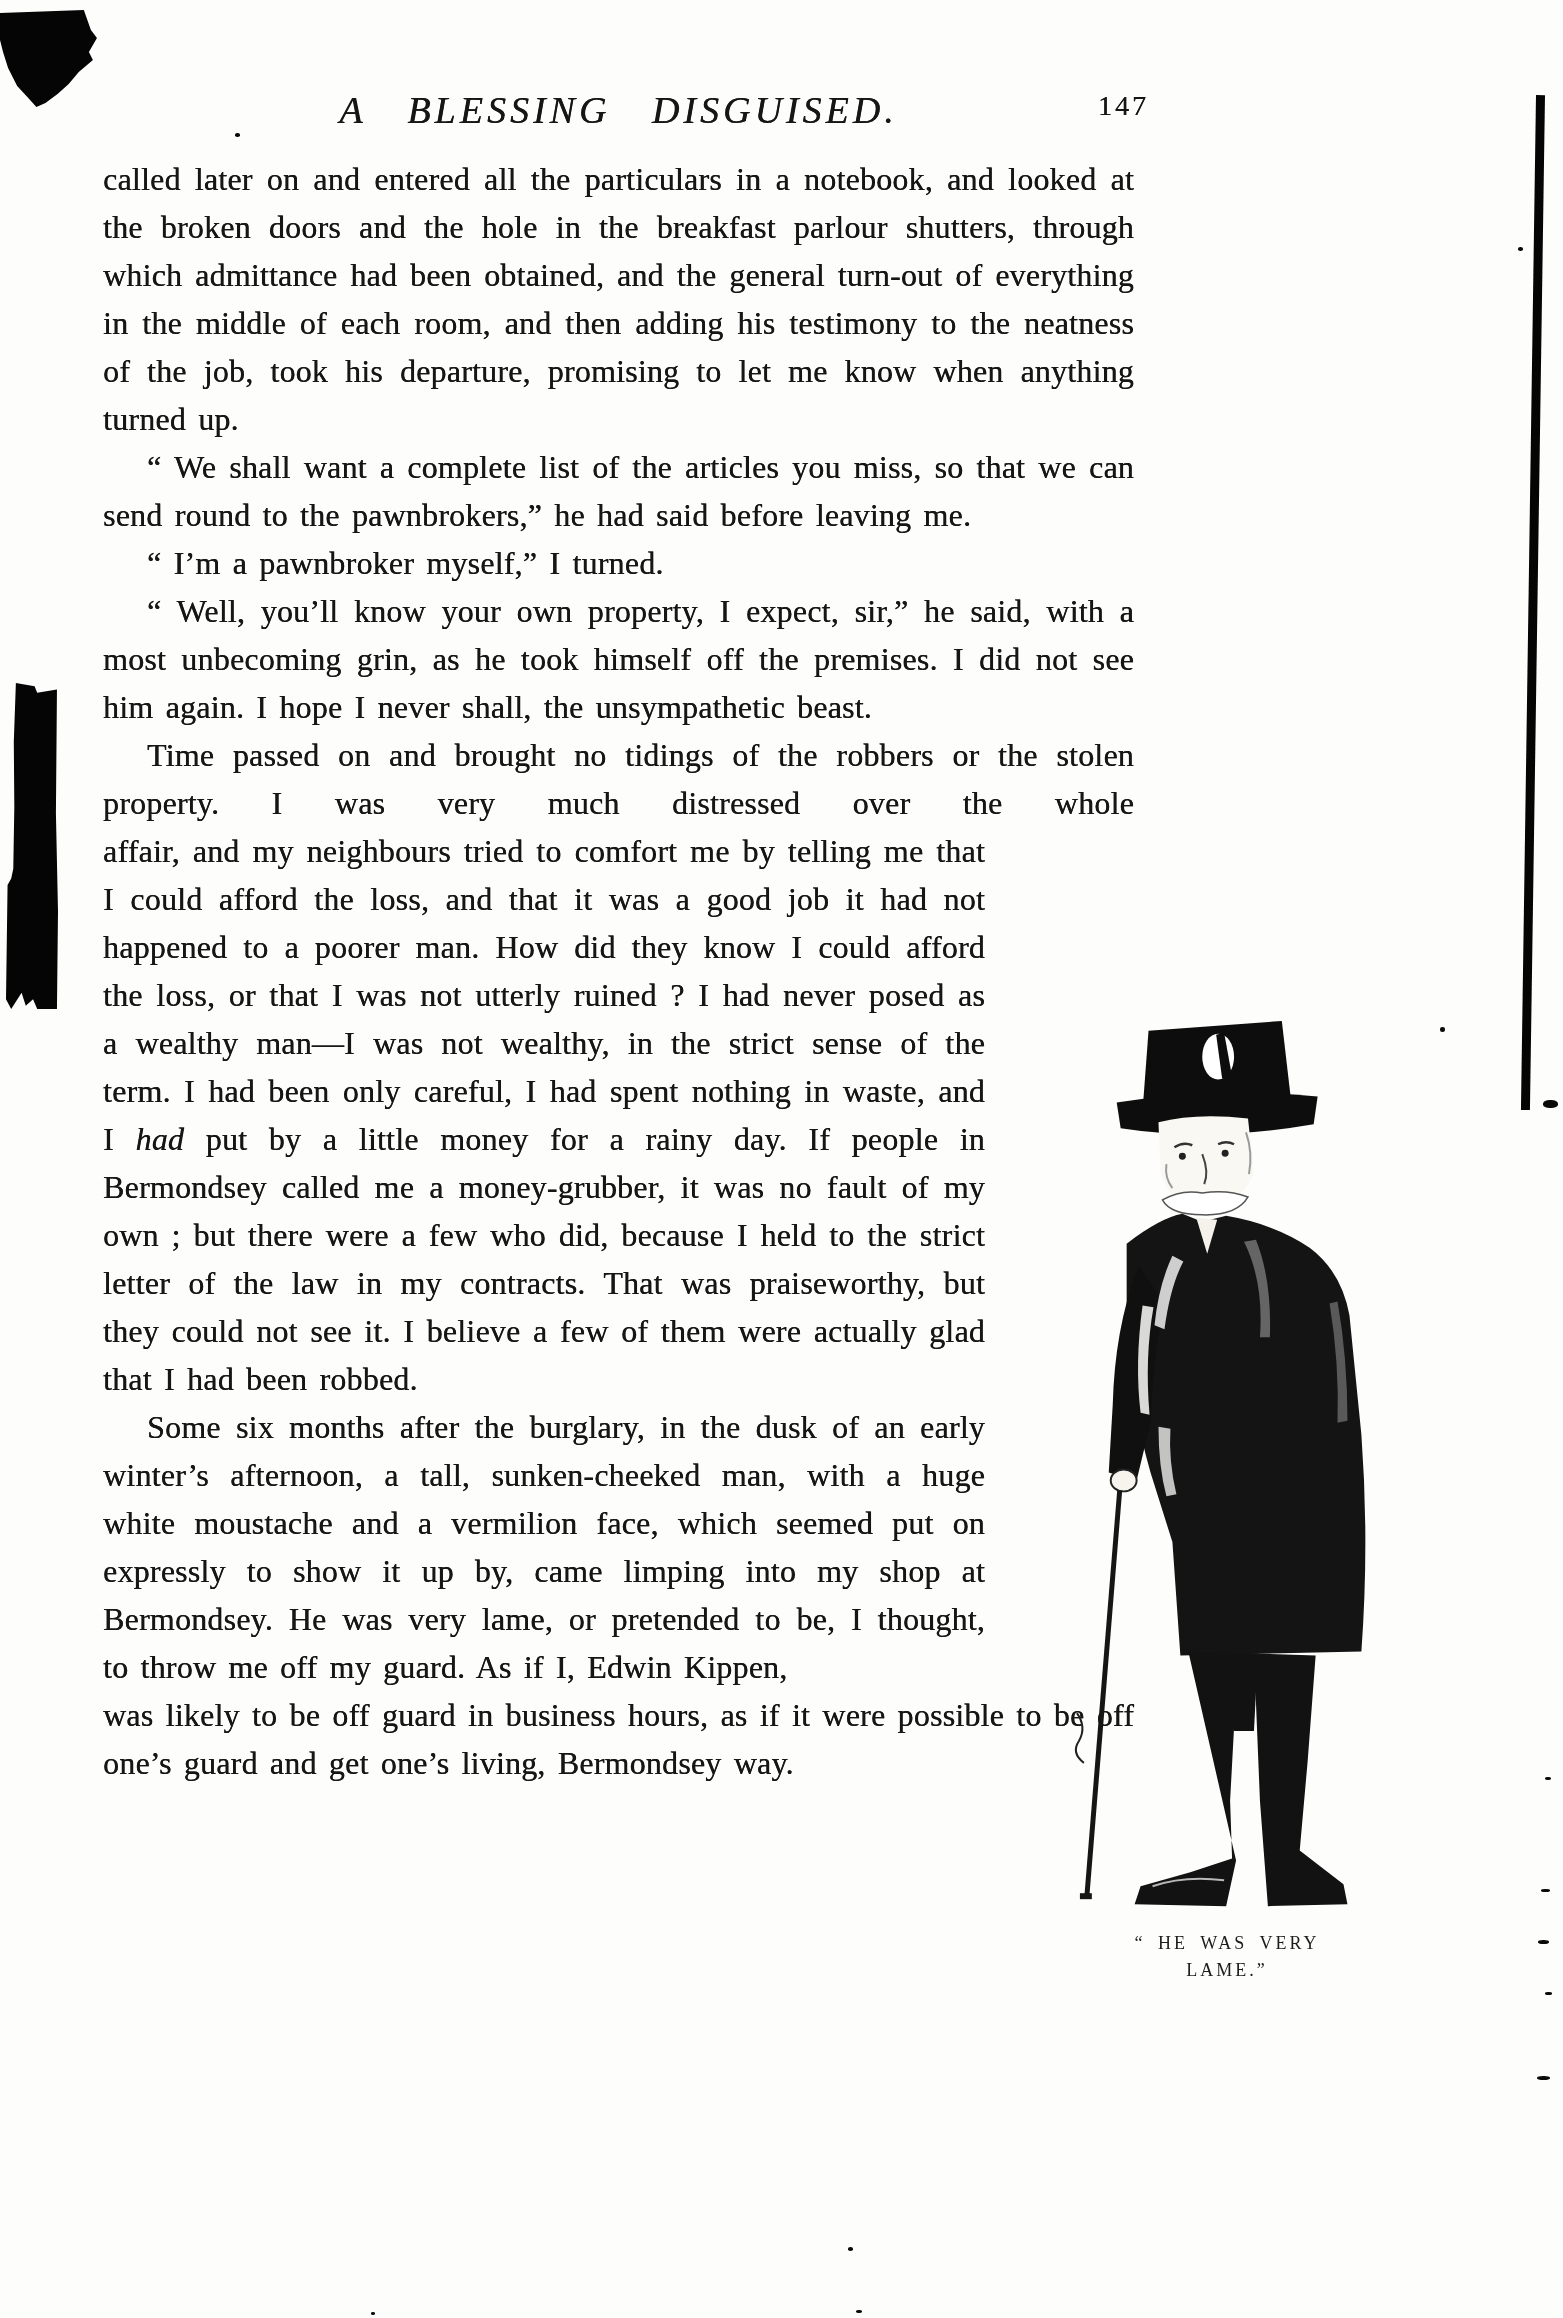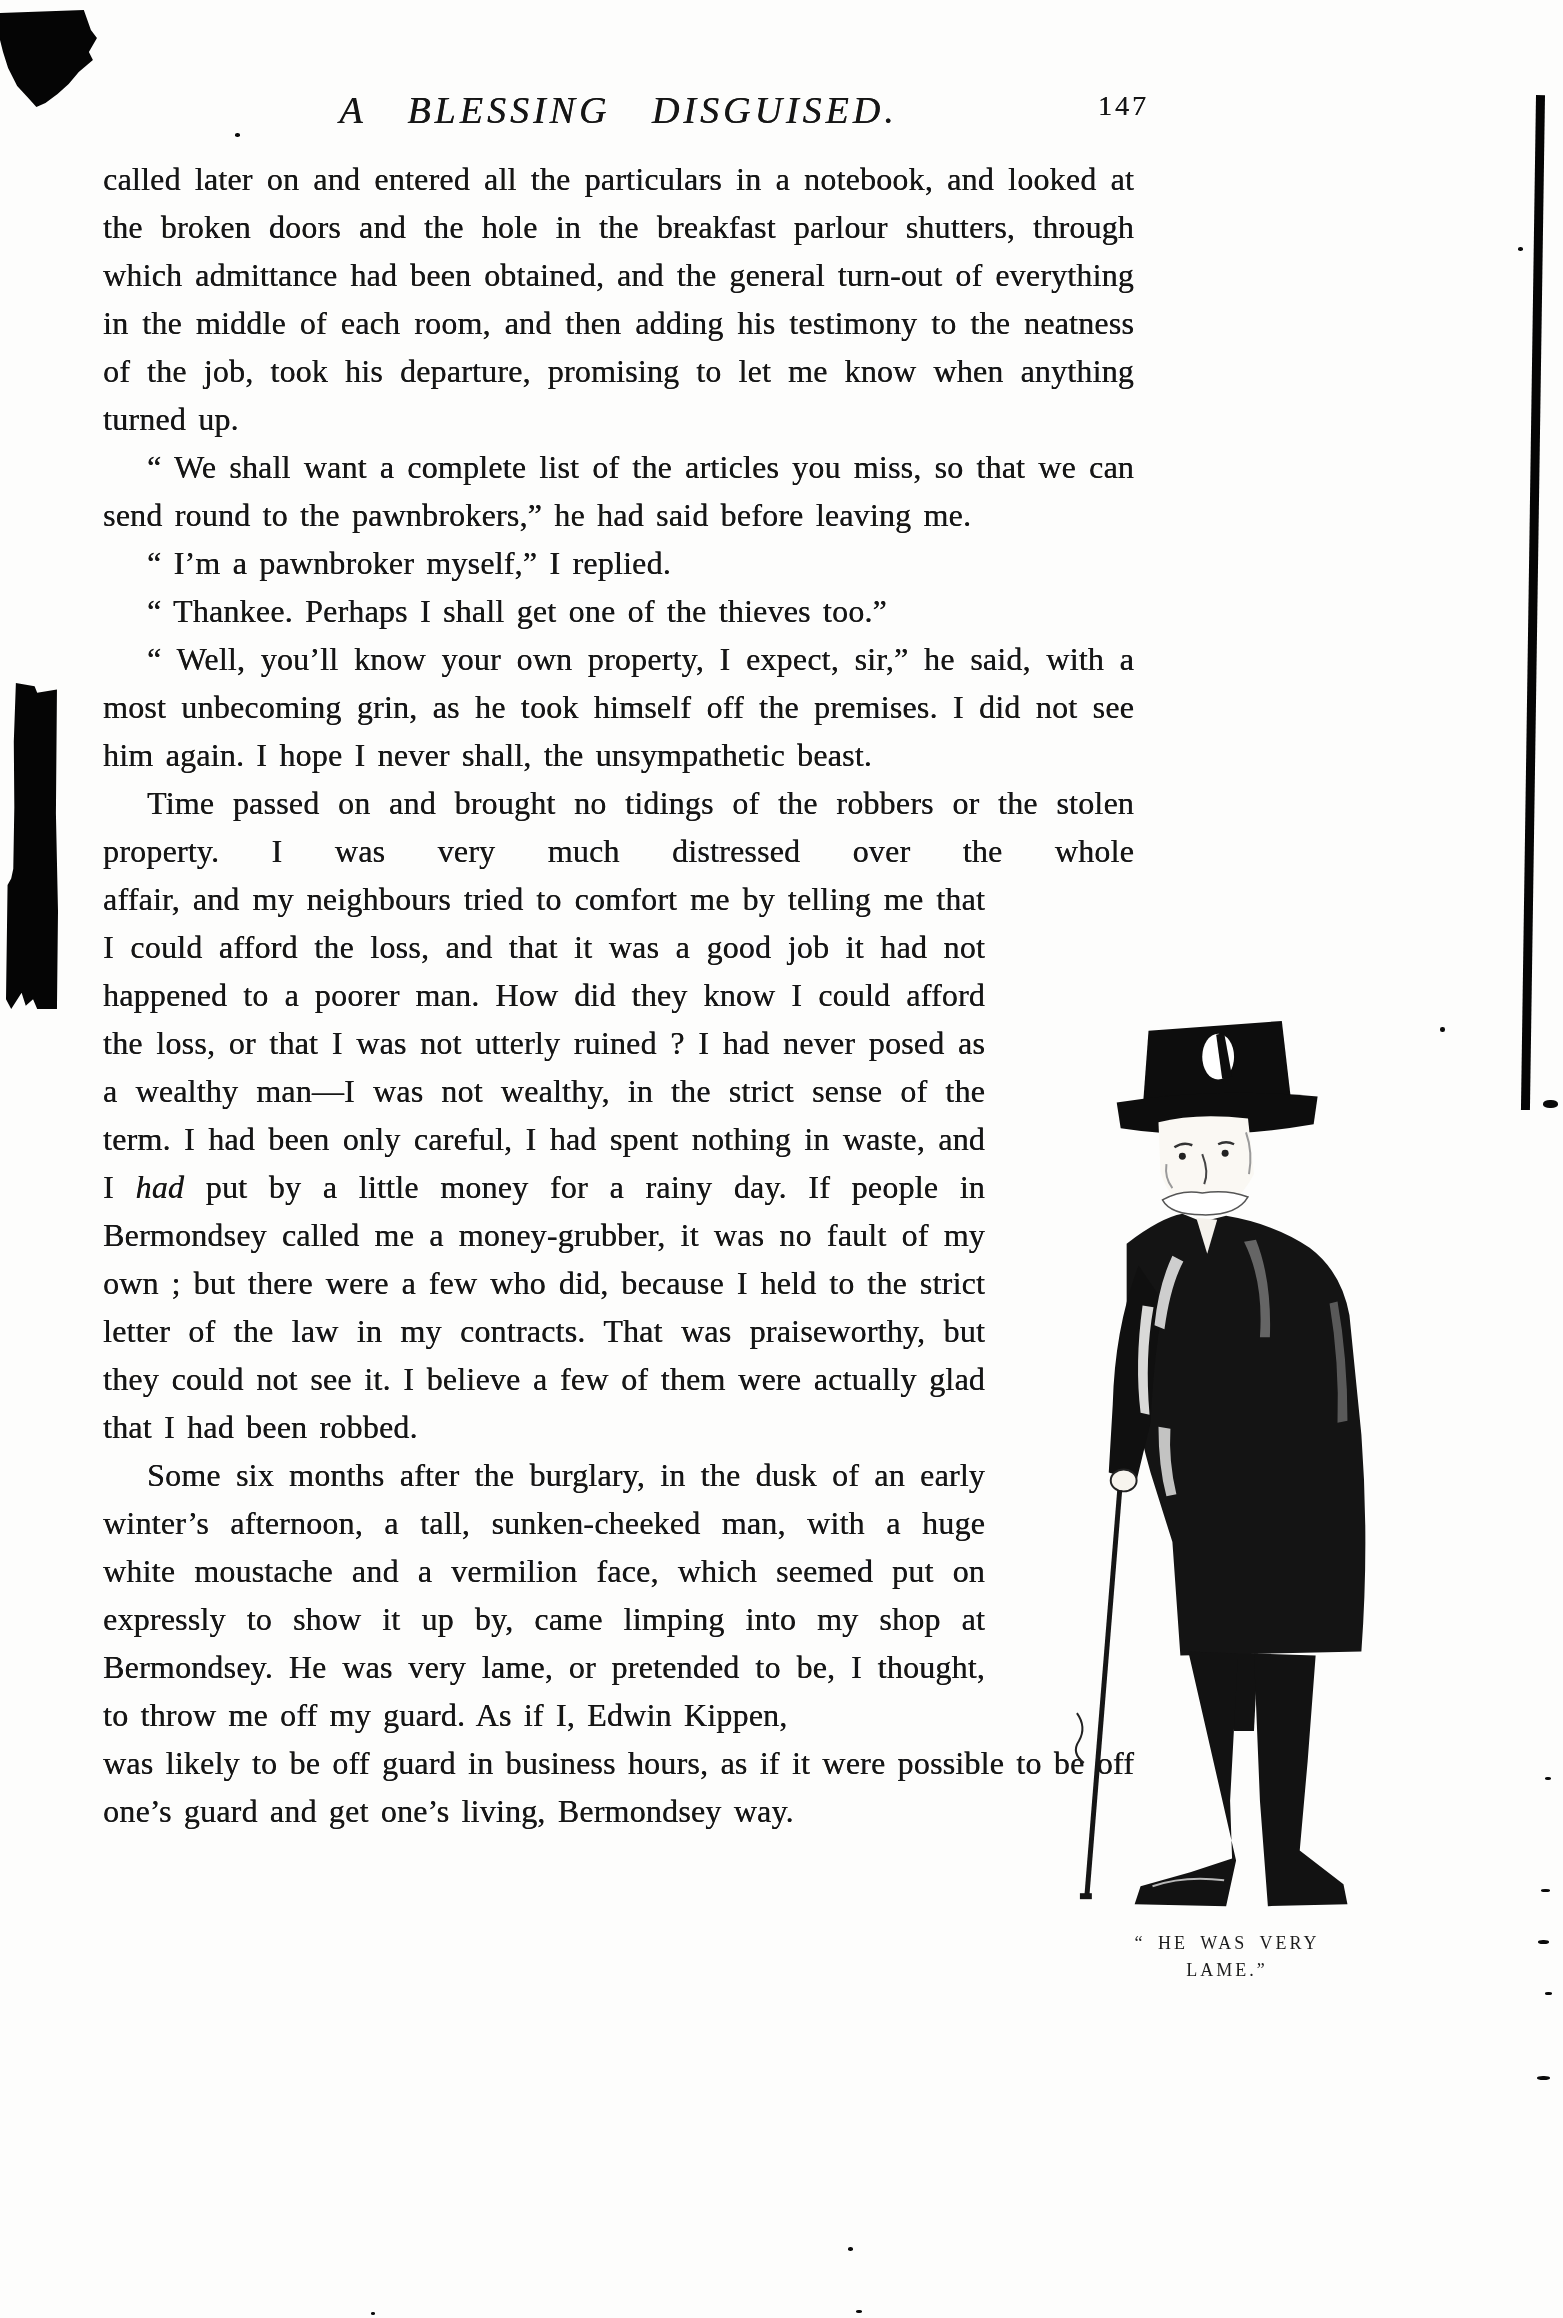--- a/index.html
+++ b/index.html
@@ -91,22 +91,21 @@
 <body>
 
 <div class="page">
 
   <div class="header-title">A BLESSING DISGUISED.</div>
   <div class="page-number">147</div>
 
   <div class="text-column">
     <p class="noindent">called later on and entered all the particulars in a notebook, and looked at the broken doors and the hole in the breakfast parlour shutters, through which admittance had been obtained, and the general turn-out of everything in the middle of each room, and then adding his testimony to the neatness of the job, took his departure, promising to let me know when anything turned up.</p>
     <p>“ We shall want a complete list of the articles you miss, so that we can send round to the pawnbrokers,” he had said before leaving me.</p>
-    <p>“ I’m a pawnbroker myself,” I replied.</p>
-    <p>“ Thankee. Perhaps I shall get one of the thieves too.”</p>
+    <p>“ I’m a pawnbroker myself,” I turned.</p>
     <p>“ Well, you’ll know your own property, I expect, sir,” he said, with a most unbecoming grin, as he took himself off the premises. I did not see him again. I hope I never shall, the unsympathetic beast.</p>
     <p class="both-justified">Time passed on and brought no tidings of the robbers or the stolen property. I was very much distressed over the whole</p>
     <div class="narrow-wrap">
       <p class="noindent"><span>affair, and my neighbours tried to comfort me by telling me that I could afford the loss, and that it was a good job it had not happened to a poorer man. How did they know I could afford the loss, or that I was not utterly ruined&nbsp;? I had never posed as a wealthy man—I was not wealthy, in the strict sense of the term. I had been only careful, I had spent nothing in waste, and I </span><span class="it">had</span><span> put by a little money for a rainy day. If people in Bermondsey called me a money-grubber, it was no fault of my own&nbsp;; but there were a few who did, because I held to the strict letter of the law in my contracts. That was praiseworthy, but they could not see it. I believe a few of them were actually glad that I had been robbed.</span></p>
       <p>Some six months after the burglary, in the dusk of an early winter’s afternoon, a tall, sunken-cheeked man, with a huge white moustache and a vermilion face, which seemed put on expressly to show it up by, came limping into my shop at Bermondsey. He was very lame, or pretended to be, I thought, to throw me off my guard. As if I, Edwin Kippen,</p>
     </div>
     <p class="noindent">was likely to be off guard in business hours, as if it were possible to be off one’s guard and get one’s living, Bermondsey way.</p>
   </div>
 
   <div class="figure">

